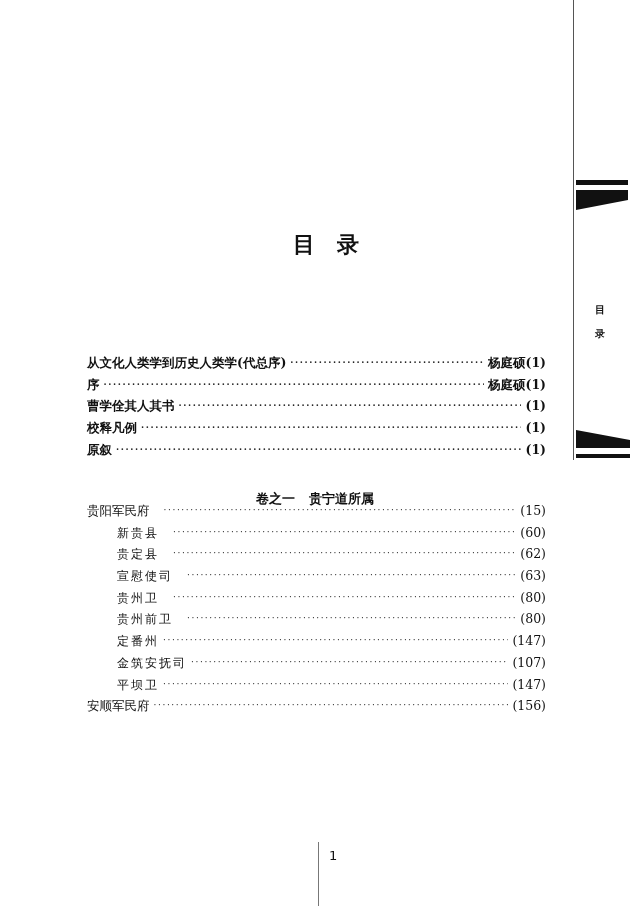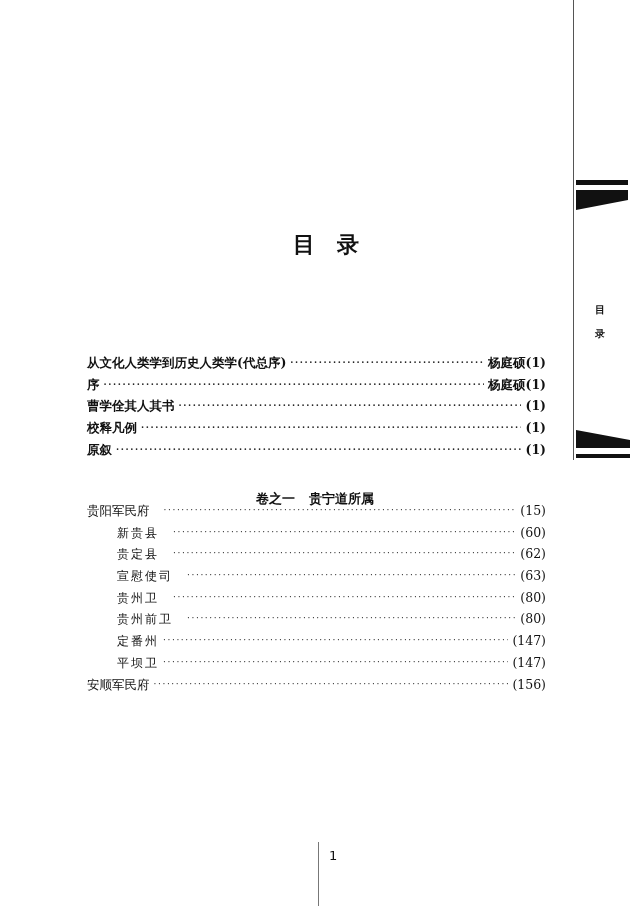--- a/index.html
+++ b/index.html
@@ -238,20 +238,25 @@
       <span class="label spaced">贵州前卫</span>
       <span class="dots"></span>
       <span class="page-ref">(80)</span>
     </div>
     <div class="toc-row indent">
       <span class="label">定番州</span>
       <span class="dots"></span>
       <span class="page-ref">(147)</span>
     </div>
     <div class="toc-row indent">
+      <span class="label">金筑安抚司</span>
+      <span class="dots"></span>
+      <span class="page-ref">(107)</span>
+    </div>
+    <div class="toc-row indent">
       <span class="label">平坝卫</span>
       <span class="dots"></span>
       <span class="page-ref">(147)</span>
     </div>
     <div class="toc-row">
       <span class="label">安顺军民府</span>
       <span class="dots"></span>
       <span class="page-ref">(156)</span>
     </div>
   </div>

